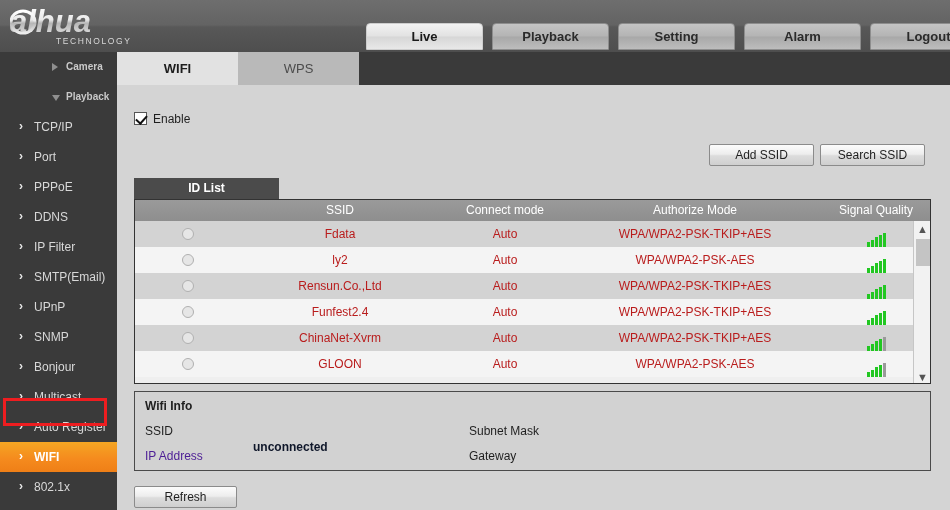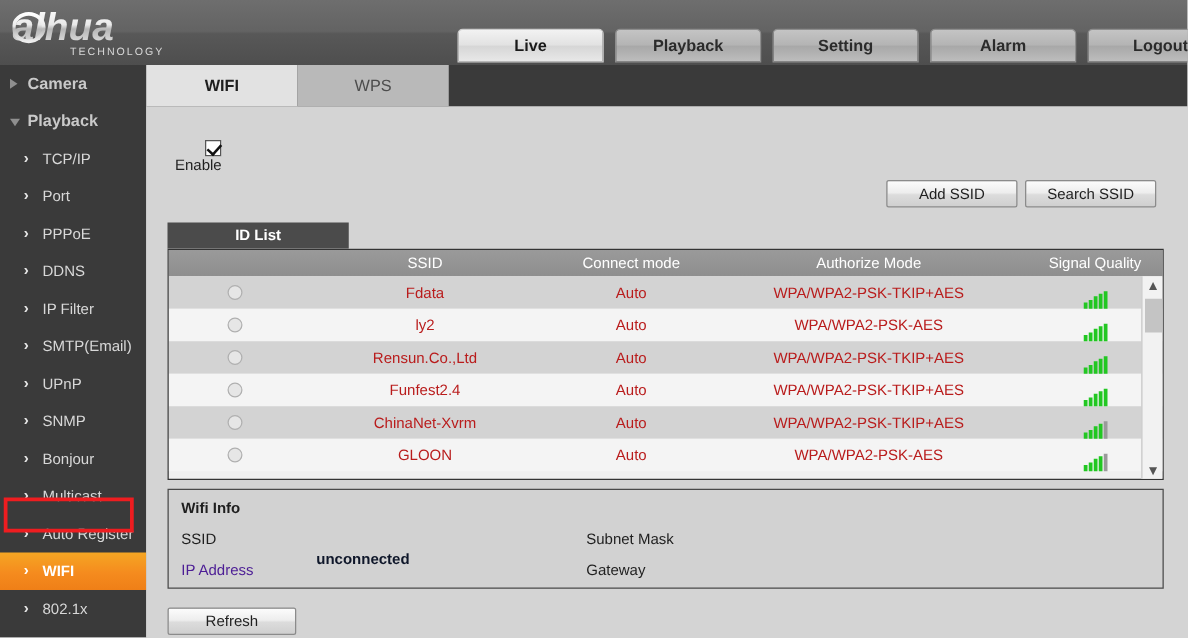--- a/index.html
+++ b/index.html
@@ -35,22 +35,22 @@
     background: linear-gradient(180deg,#f2f2f2 0%,#e2e2e2 48%,#d6d6d6 52%,#e8e8e8 100%);
     color: #1a1a1a; border-color: #cdcdcd;
   }
 
   
   .sidebar {
     position: absolute; left: 0; top: 52px; width: 117px; height: 458px;
     background: #3a3a3a;
   }
   .side-group {
-    height: 30px; line-height: 30px; color: #c9c9c9; font-size: 13px; font-weight: bold;
-    padding-left: 22px; position: relative; cursor: pointer; user-select: none;
+    height: 30px; line-height: 30px; color: #c9c9c9; font-size: 10px; font-weight: bold;
+    padding-left: 22px; position: relative; cursor: pointer; user-select: none; margin-left: 44px;
   }
   .side-group .tri {
     position: absolute; left: 8px; top: 11px; width: 0; height: 0;
   }
   .tri.right { border-left: 6px solid #8f8f8f; border-top: 4px solid transparent; border-bottom: 4px solid transparent; }
   .tri.down  { border-top: 6px solid #8f8f8f; border-left: 4px solid transparent; border-right: 4px solid transparent; top:13px; }
 
   .side-item {
     height: 30px; line-height: 30px; color: #d8d8d8; font-size: 12px;
     padding-left: 34px; position: relative; cursor: pointer; user-select: none;
@@ -85,21 +85,21 @@
   }
   .ptab.active {
     left: 0; width: 121px; background: #e2e2e2; color: #1e1e1e; font-weight: bold;
   }
   .ptab.inactive {
     left: 121px; width: 121px; background: #b9b9b9; color: #4c4c4c;
   }
 
   .panel { position: absolute; left: 0; top: 33px; width: 833px; height: 425px; }
 
-  .enable-row { position: absolute; left: 17px; top: 27px; display: flex; align-items: flex-end; flex-direction: column; }
+  .enable-row { position: absolute; left: 17px; top: 27px; display: flex; align-items: flex-start; }
   .cbox {
     width: 13px; height: 13px; background: #fff; border: 1px solid #555;
     position: relative; display: inline-block; cursor: pointer;
   }
   .cbox.checked::after {
     content: ""; position: absolute; left: 3px; top: 0px; width: 5px; height: 9px;
     border: solid #111; border-width: 0 2px 2px 0; transform: rotate(42deg);
   }
   .enable-label { font-size: 12px; color: #1f1f1f; margin-left: 6px; }
 

